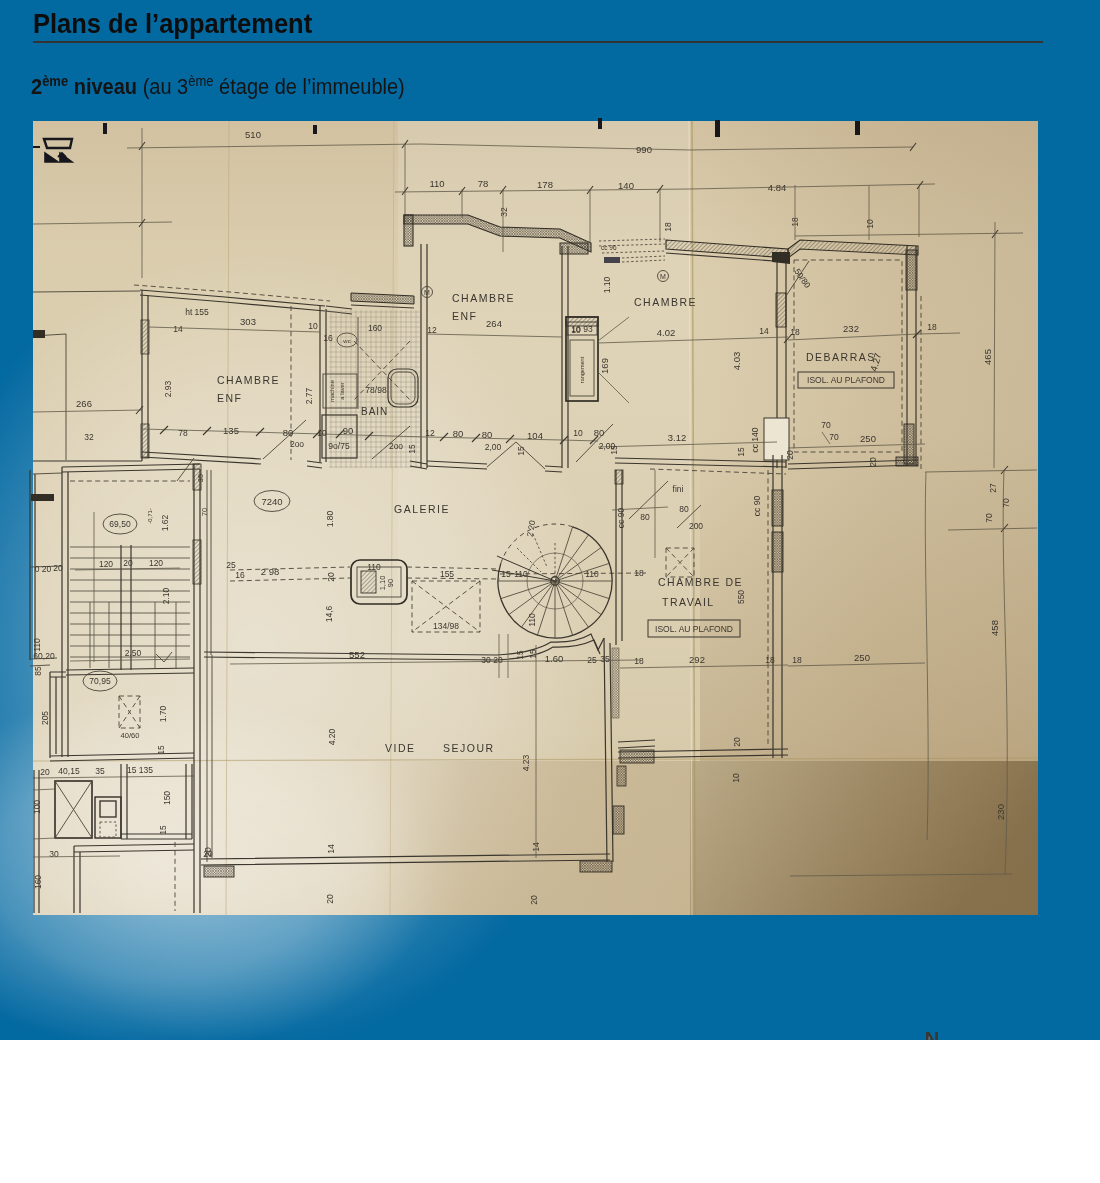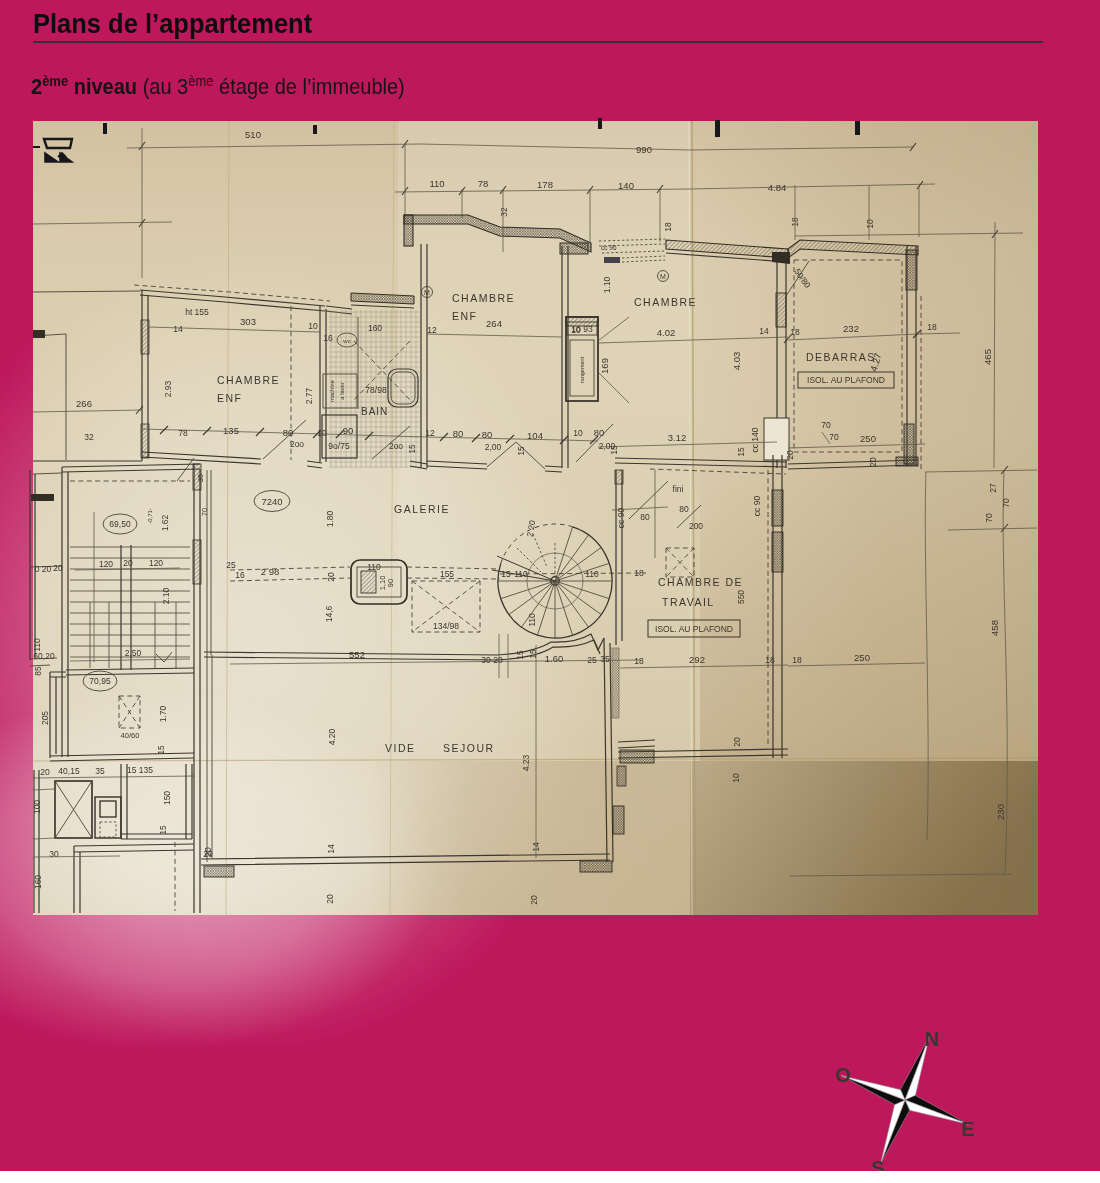--- a/index.html
+++ b/index.html
@@ -1,16 +1,16 @@
 <!DOCTYPE html>
 <html><head>
 <meta charset="utf-8">
 <style>
 html,body{margin:0;padding:0;background:#fff;}
-#page{position:relative;width:1100px;height:1171px;background:#be185d;overflow:hidden;font-family:"Liberation Sans",sans-serif;}
+#page{position:relative;width:1100px;height:1040px;background:#0369a1;overflow:hidden;font-family:"Liberation Sans",sans-serif;}
 #title{position:absolute;left:33px;top:9px;font-size:25.5px;font-weight:bold;color:#0d0d0d;letter-spacing:0px;transform:scaleY(1.06);transform-origin:left top;}
 #rule{position:absolute;left:33px;top:40.5px;width:1010px;height:2.2px;background:#333;}
 #sub{position:absolute;left:31px;top:72px;font-size:20px;color:#141414;transform:scaleY(1.12);transform-origin:left top;}
 #sub b{font-weight:bold;}
 #sub sup{font-size:13px;font-weight:bold;}
 #sub .r sup{font-weight:normal;}
 svg{position:absolute;left:0;top:0;}
 text{font-family:"Liberation Sans",sans-serif;fill:#3b362f;}
 .t9{font-size:8.5px;}
 .t10{font-size:9.5px;}

